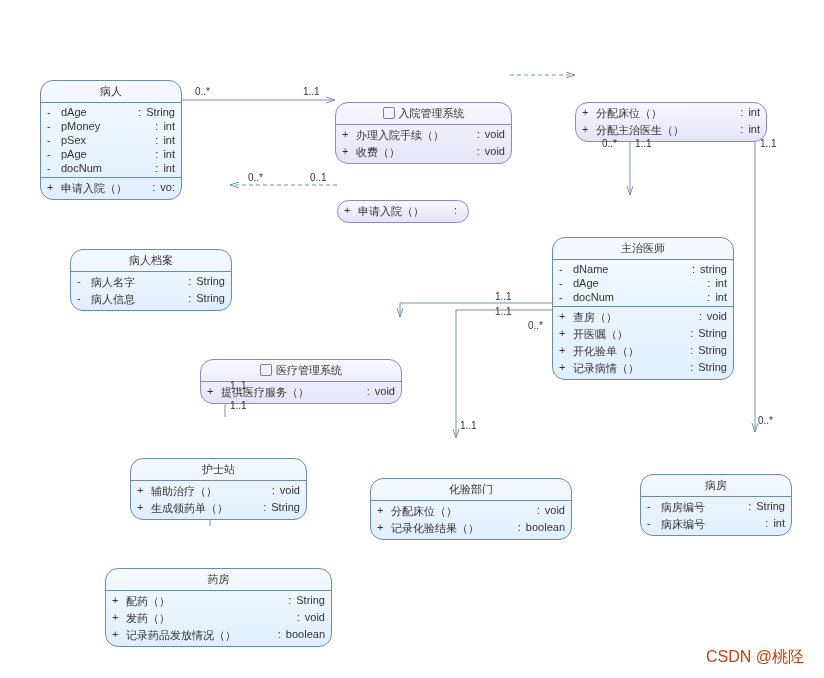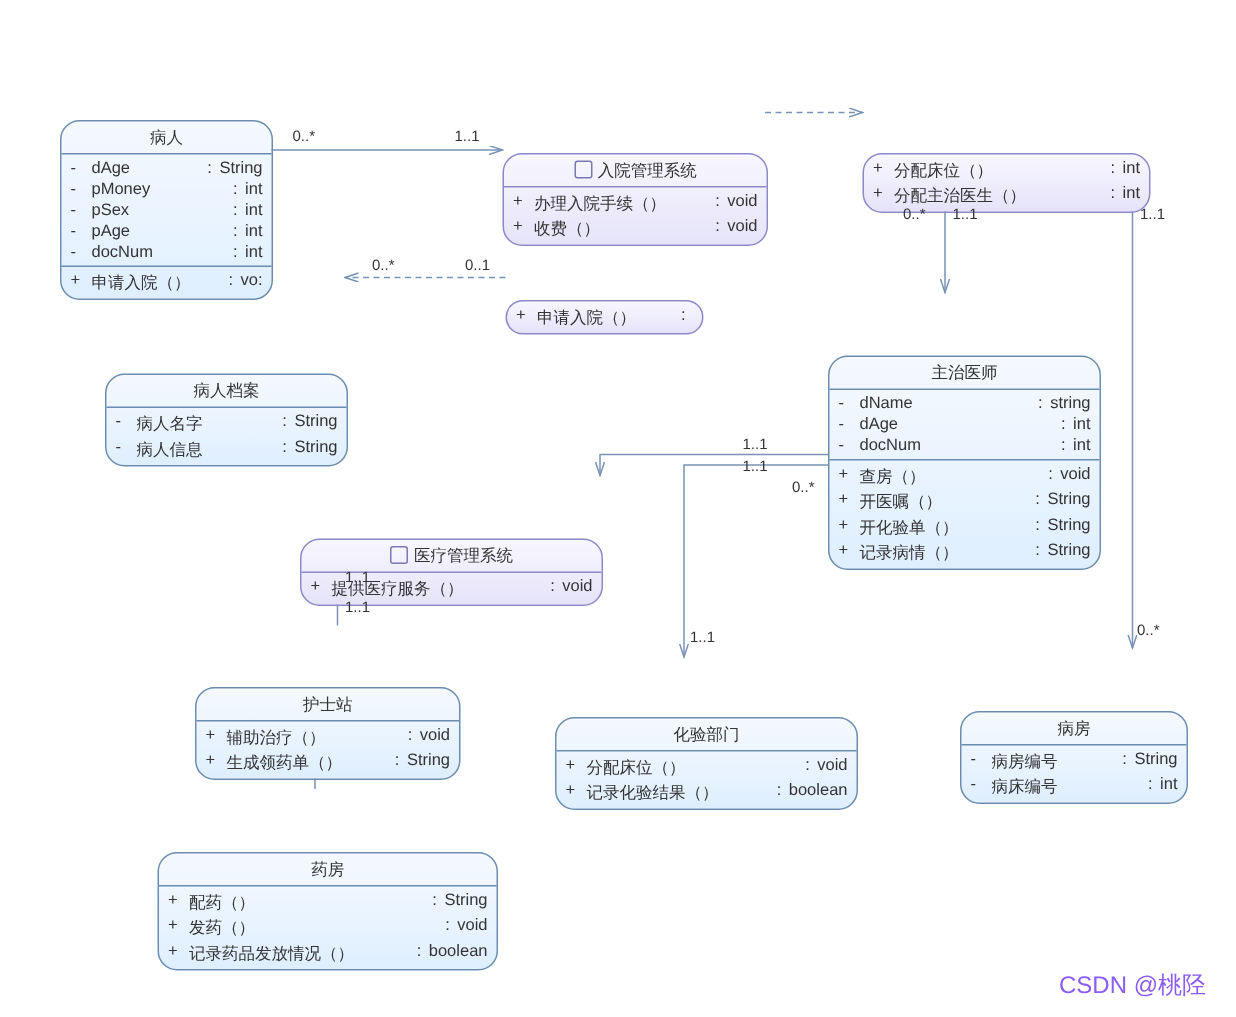--- a/index.html
+++ b/index.html
@@ -9,21 +9,21 @@
 .purple .class-title { border-color:#8c88c9; }
 .class-section { padding:2px 0; border-bottom:1px solid #6a8caf; }
 .purple .class-section { border-color:#8c88c9; }
 .class-section:last-child { border-bottom:none; }
 .attr-row { display:flex; padding:1px 6px; white-space:nowrap; }
 .vis { width:14px; flex:0 0 14px; }
 .nm { flex:1; }
 .sep { padding:0 5px; }
 .typ { }
 .conn-label { position:absolute; font-size:10px; color:#333; background:transparent; }
-.watermark { position:absolute; right:20px; bottom:10px; color:#8b5cf6; font-size:16px; }
+.watermark { position:absolute; right:20px; bottom:10px; color:#c2410c; font-size:16px; }
 svg.wires { position:absolute; left:0; top:0; width:824px; height:678px; pointer-events:none; }
 .class-title .icon { display:inline-block; width:10px; height:10px; border:1px solid #7a78b0; border-radius:2px; margin-right:4px; vertical-align:middle; position:relative; top:-1px; }
 </style>
 </head>
 <body>
 
 <svg class="wires">
 <defs>
 <marker id="arr" markerWidth="10" markerHeight="10" refX="9" refY="3" orient="auto">
         <path d="M0,0 L9,3 L0,6" fill="none" stroke="#7892b5" stroke-width="1"></path>

